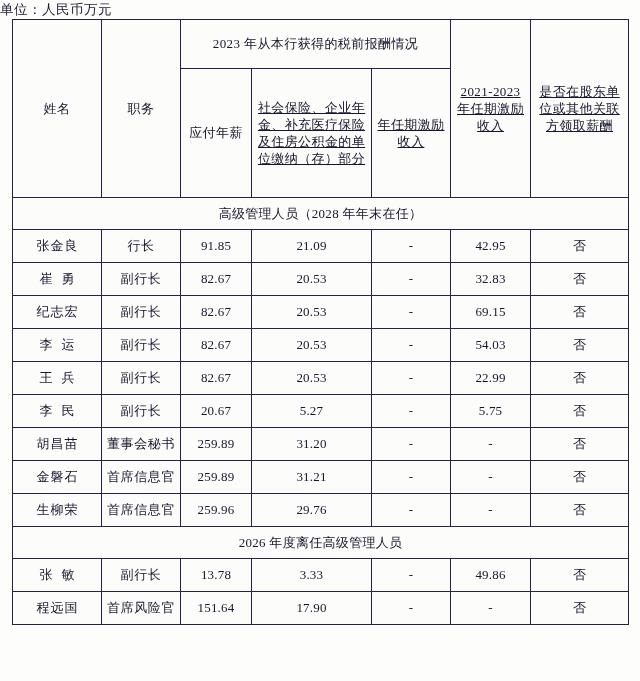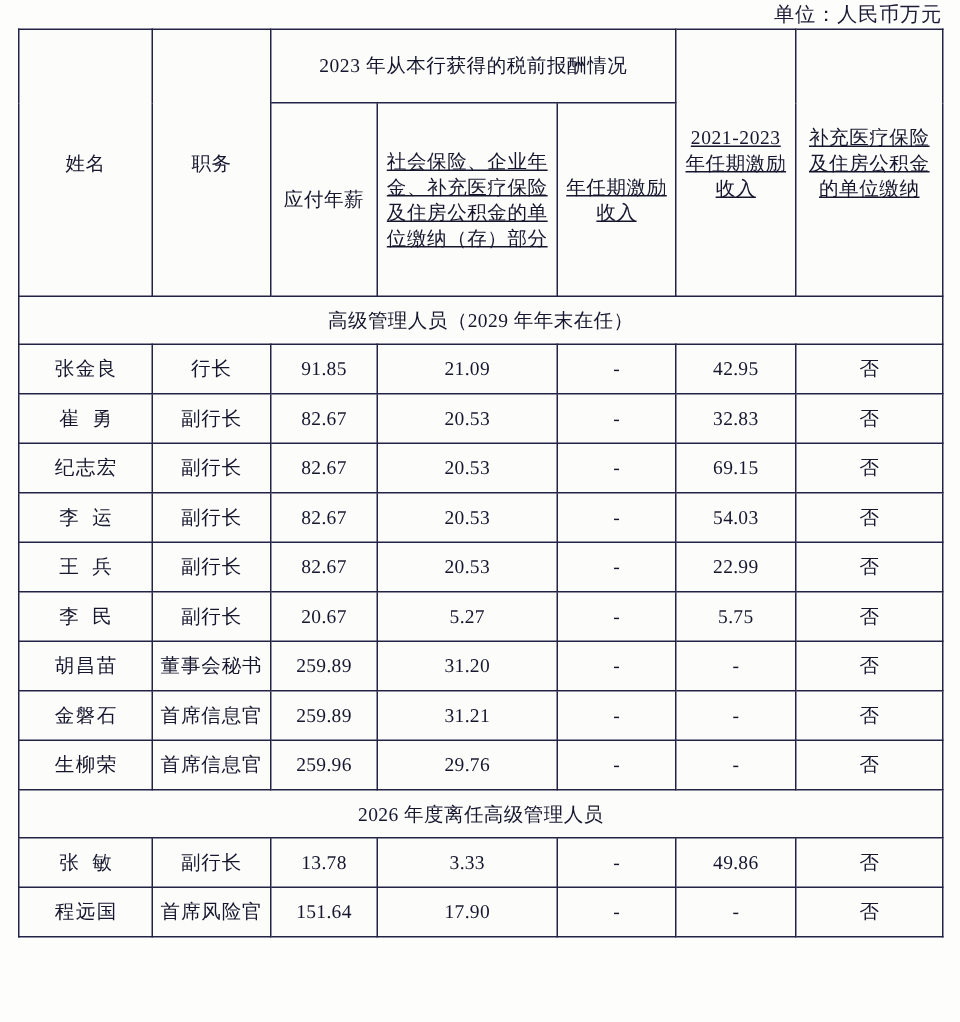--- a/index.html
+++ b/index.html
@@ -19,21 +19,20 @@
     width: 640px;
     height: 681px;
     box-sizing: border-box;
     background: #fdfdfb;
   }
   .unit-line {
     position: absolute;
     top: 0px;
     left: 0;
     width: 628px;
-    text-align: right;
     font-size: 13.5px;
     letter-spacing: 0.5px;
     color: #1b1b35;
     padding-top: 1px;
     font-family: "Liberation Serif", "DejaVu Serif", serif;
   }
   table.comp {
     position: absolute;
     top: 19px;
     left: 12px;
@@ -131,31 +130,31 @@
         <col class="c-other">
         <col class="c-incent">
         <col class="c-rel">
     </colgroup>
     <thead>
       <tr>
         <th class="hdr-tall" rowspan="2">姓名</th>
         <th class="hdr-tall" rowspan="2">职务</th>
         <th class="hdr-top" colspan="3">2023 年从本行获得的税前报酬情况</th>
         <th class="hdr-tall wrapbox" rowspan="2">2021-2023 年任期激励收入</th>
-        <th class="hdr-tall wrapbox" rowspan="2">补充医疗保险及住房公积金的单位缴纳</th>
+        <th class="hdr-tall wrapbox" rowspan="2">是否在股东单位或其他关联方领取薪酬</th>
       </tr>
       <tr>
         <th class="hdr-sub">应付年薪</th>
         <th class="hdr-sub wrapbox">社会保险、企业年金、补充医疗保险及住房公积金的单位缴纳（存）部分</th>
         <th class="hdr-sub wrapbox">年任期激励收入</th>
       </tr>
     </thead>
     <tbody id="tbody">
         <tr>
-          <td class="section" colspan="7">高级管理人员（2029 年年末在任）</td>
+          <td class="section" colspan="7">高级管理人员（2028 年年末在任）</td>
         </tr>
         <tr>
           <td class="cell name3">张金良</td>
           <td class="cell post">行长</td>
           <td class="cell num">91.85</td>
           <td class="cell num">21.09</td>
           <td class="cell dash">-</td>
           <td class="cell num">42.95</td>
           <td class="cell yn">否</td>
         </tr>

